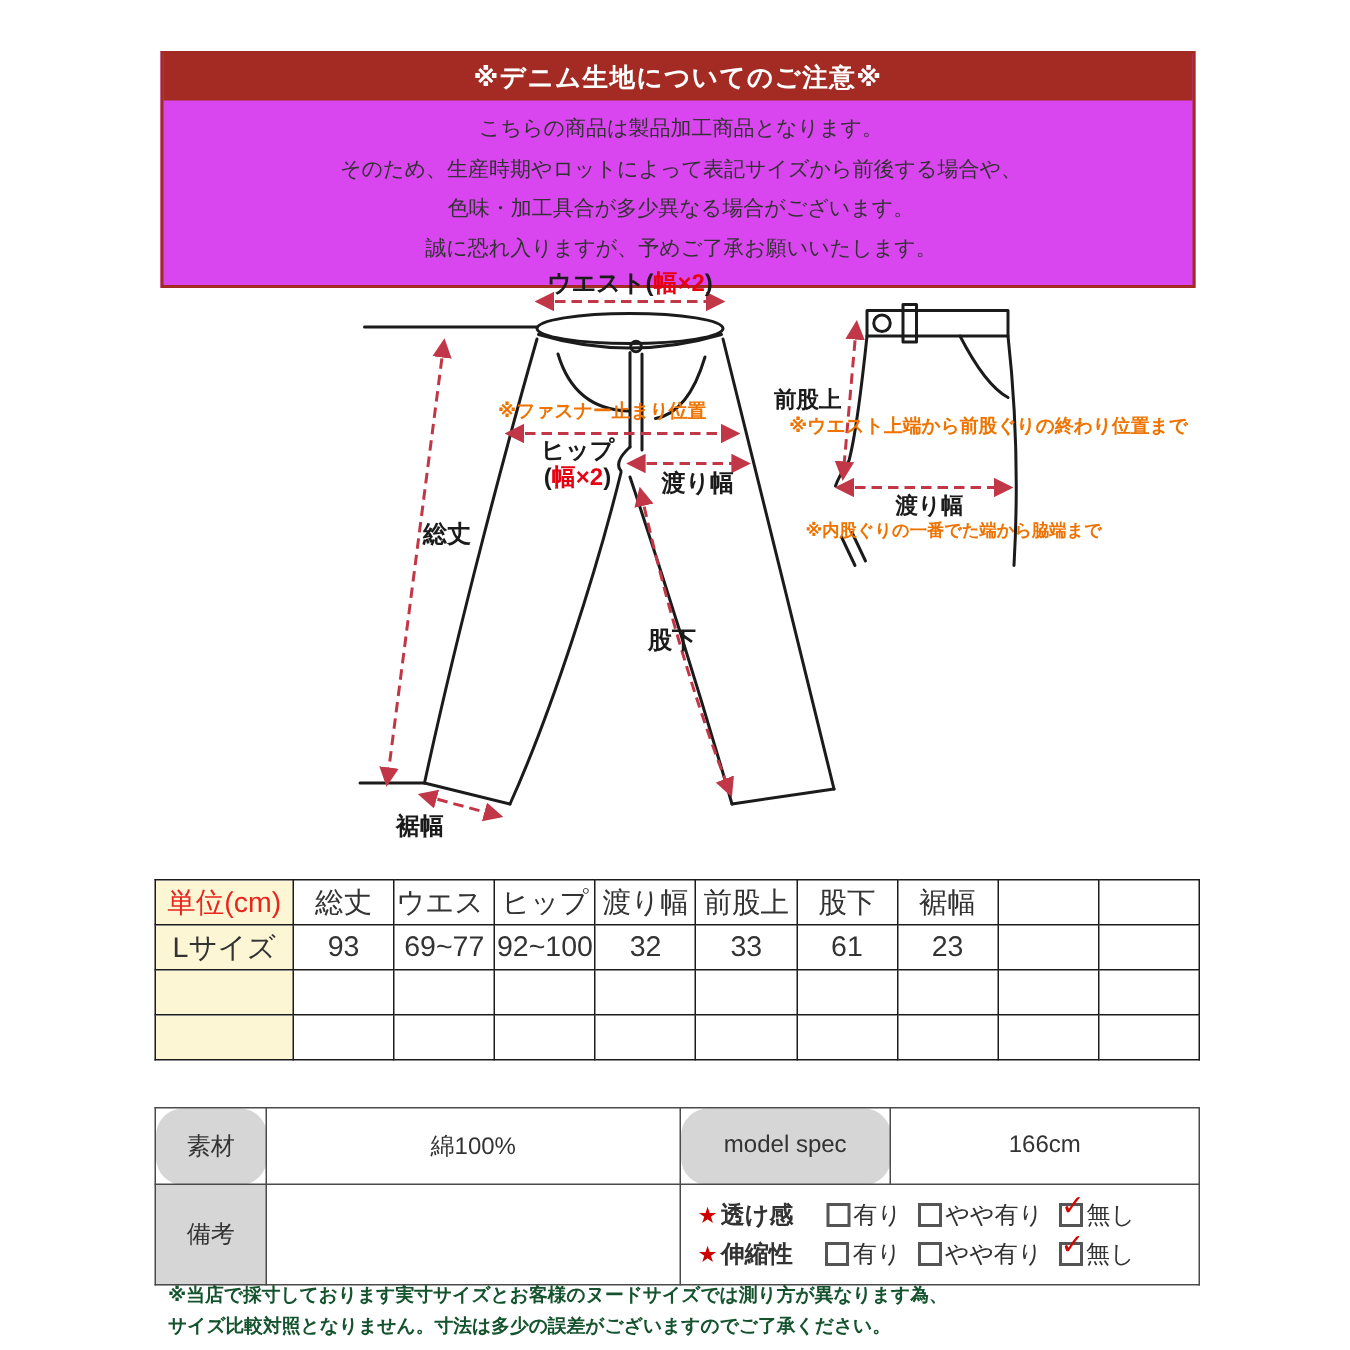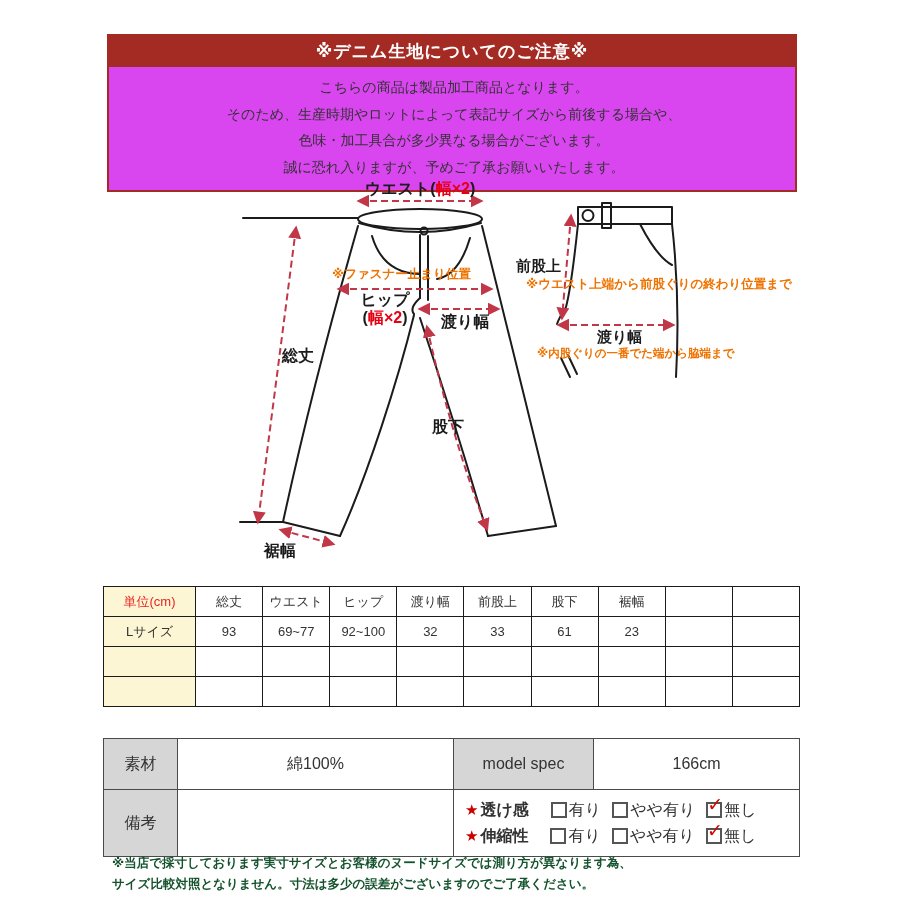--- a/index.html
+++ b/index.html
@@ -3,45 +3,45 @@
 <meta charset="utf-8">
 <style>
   html,body{margin:0;padding:0;background:#fff;}
   body{font-family:"Liberation Sans","DejaVu Sans",sans-serif;color:#222;}
   .page{position:relative;width:900px;height:900px;background:#fff;overflow:hidden;}
 
   
   .notice{position:absolute;left:107px;top:34px;width:686px;border:2px solid #a42b24;background:#d946ef;}
   .notice-title{background:#a42b24;color:#fff;font-size:17px;font-weight:bold;text-align:center;
     line-height:31px;height:31px;letter-spacing:1px;}
-  .notice-body{padding:7px 0 10px 4px;text-align:center;font-size:14px;line-height:26.5px;color:#333;}
+  .notice-body{padding:7px 0 10px 4px;text-align:center;font-size:14px;line-height:26.5px;color:#333;font-family:Liberation Serif, serif;}
 
   
   .diagram{position:absolute;left:0;top:174px;width:900px;height:400px;}
   svg text{font-family:"Liberation Sans","DejaVu Sans",sans-serif;}
   .lbl{font-size:16px;font-weight:bold;fill:#1b1b1b;}
   .lbl-s{font-size:15px;font-weight:bold;fill:#1b1b1b;}
   .accent{fill:#e60012;}
   .onote{font-size:12.5px;font-weight:bold;fill:#ee7300;}
   .onote2{font-size:11.5px;font-weight:bold;fill:#ee7300;}
   .draw{stroke:#1b1b1b;stroke-width:2;fill:none;stroke-linecap:round;stroke-linejoin:round;}
   .meas{stroke:#c23747;stroke-width:2;fill:none;stroke-dasharray:7 4;}
 
   
   .size-table{position:absolute;left:103px;top:586px;width:697px;border-collapse:collapse;table-layout:fixed;}
-  .size-table td{border:1.5px solid #1b1b1b;height:27px;text-align:center;font-size:13px;color:#333;
+  .size-table td{border:1.5px solid #1b1b1b;height:27px;text-align:center;font-size:19px;color:#333;
     overflow:hidden;white-space:nowrap;}
   .size-table td.yellow{background:#fdf6d5;}
   .size-table td.unit{color:#e8251f;}
 
   
   .spec-table{position:absolute;left:103px;top:738px;width:697px;border-collapse:collapse;table-layout:fixed;}
   .spec-table td{border:1.5px solid #4a4a4a;text-align:center;font-size:16px;color:#333;}
   .spec-table td.gray{background:#d6d6d6;}
-  .spec-table tr.r1 td{height:48px;}
+  .spec-table tr.r1 td{height:48px;border-radius:18px;}
   .spec-table tr.r2 td{height:64px;}
   .chk-wrap{display:flex;flex-direction:column;justify-content:center;gap:5px;height:100%;padding-left:10px;}
   .chk-line{display:flex;align-items:center;font-size:16px;color:#333;}
   .chk-line .star{color:#c00;font-size:15px;margin-right:2px;}
   .chk-line .nm{margin-right:22px;font-weight:bold;}
   .opt{display:flex;align-items:center;margin-right:11px;}
   .box{position:relative;display:inline-block;width:12px;height:12px;border:2px solid #555;margin-right:2px;background:#fff;}
   .box .tick{position:absolute;left:-1px;top:-9px;color:#d00800;font-size:19px;font-weight:bold;line-height:1;}
 
   

